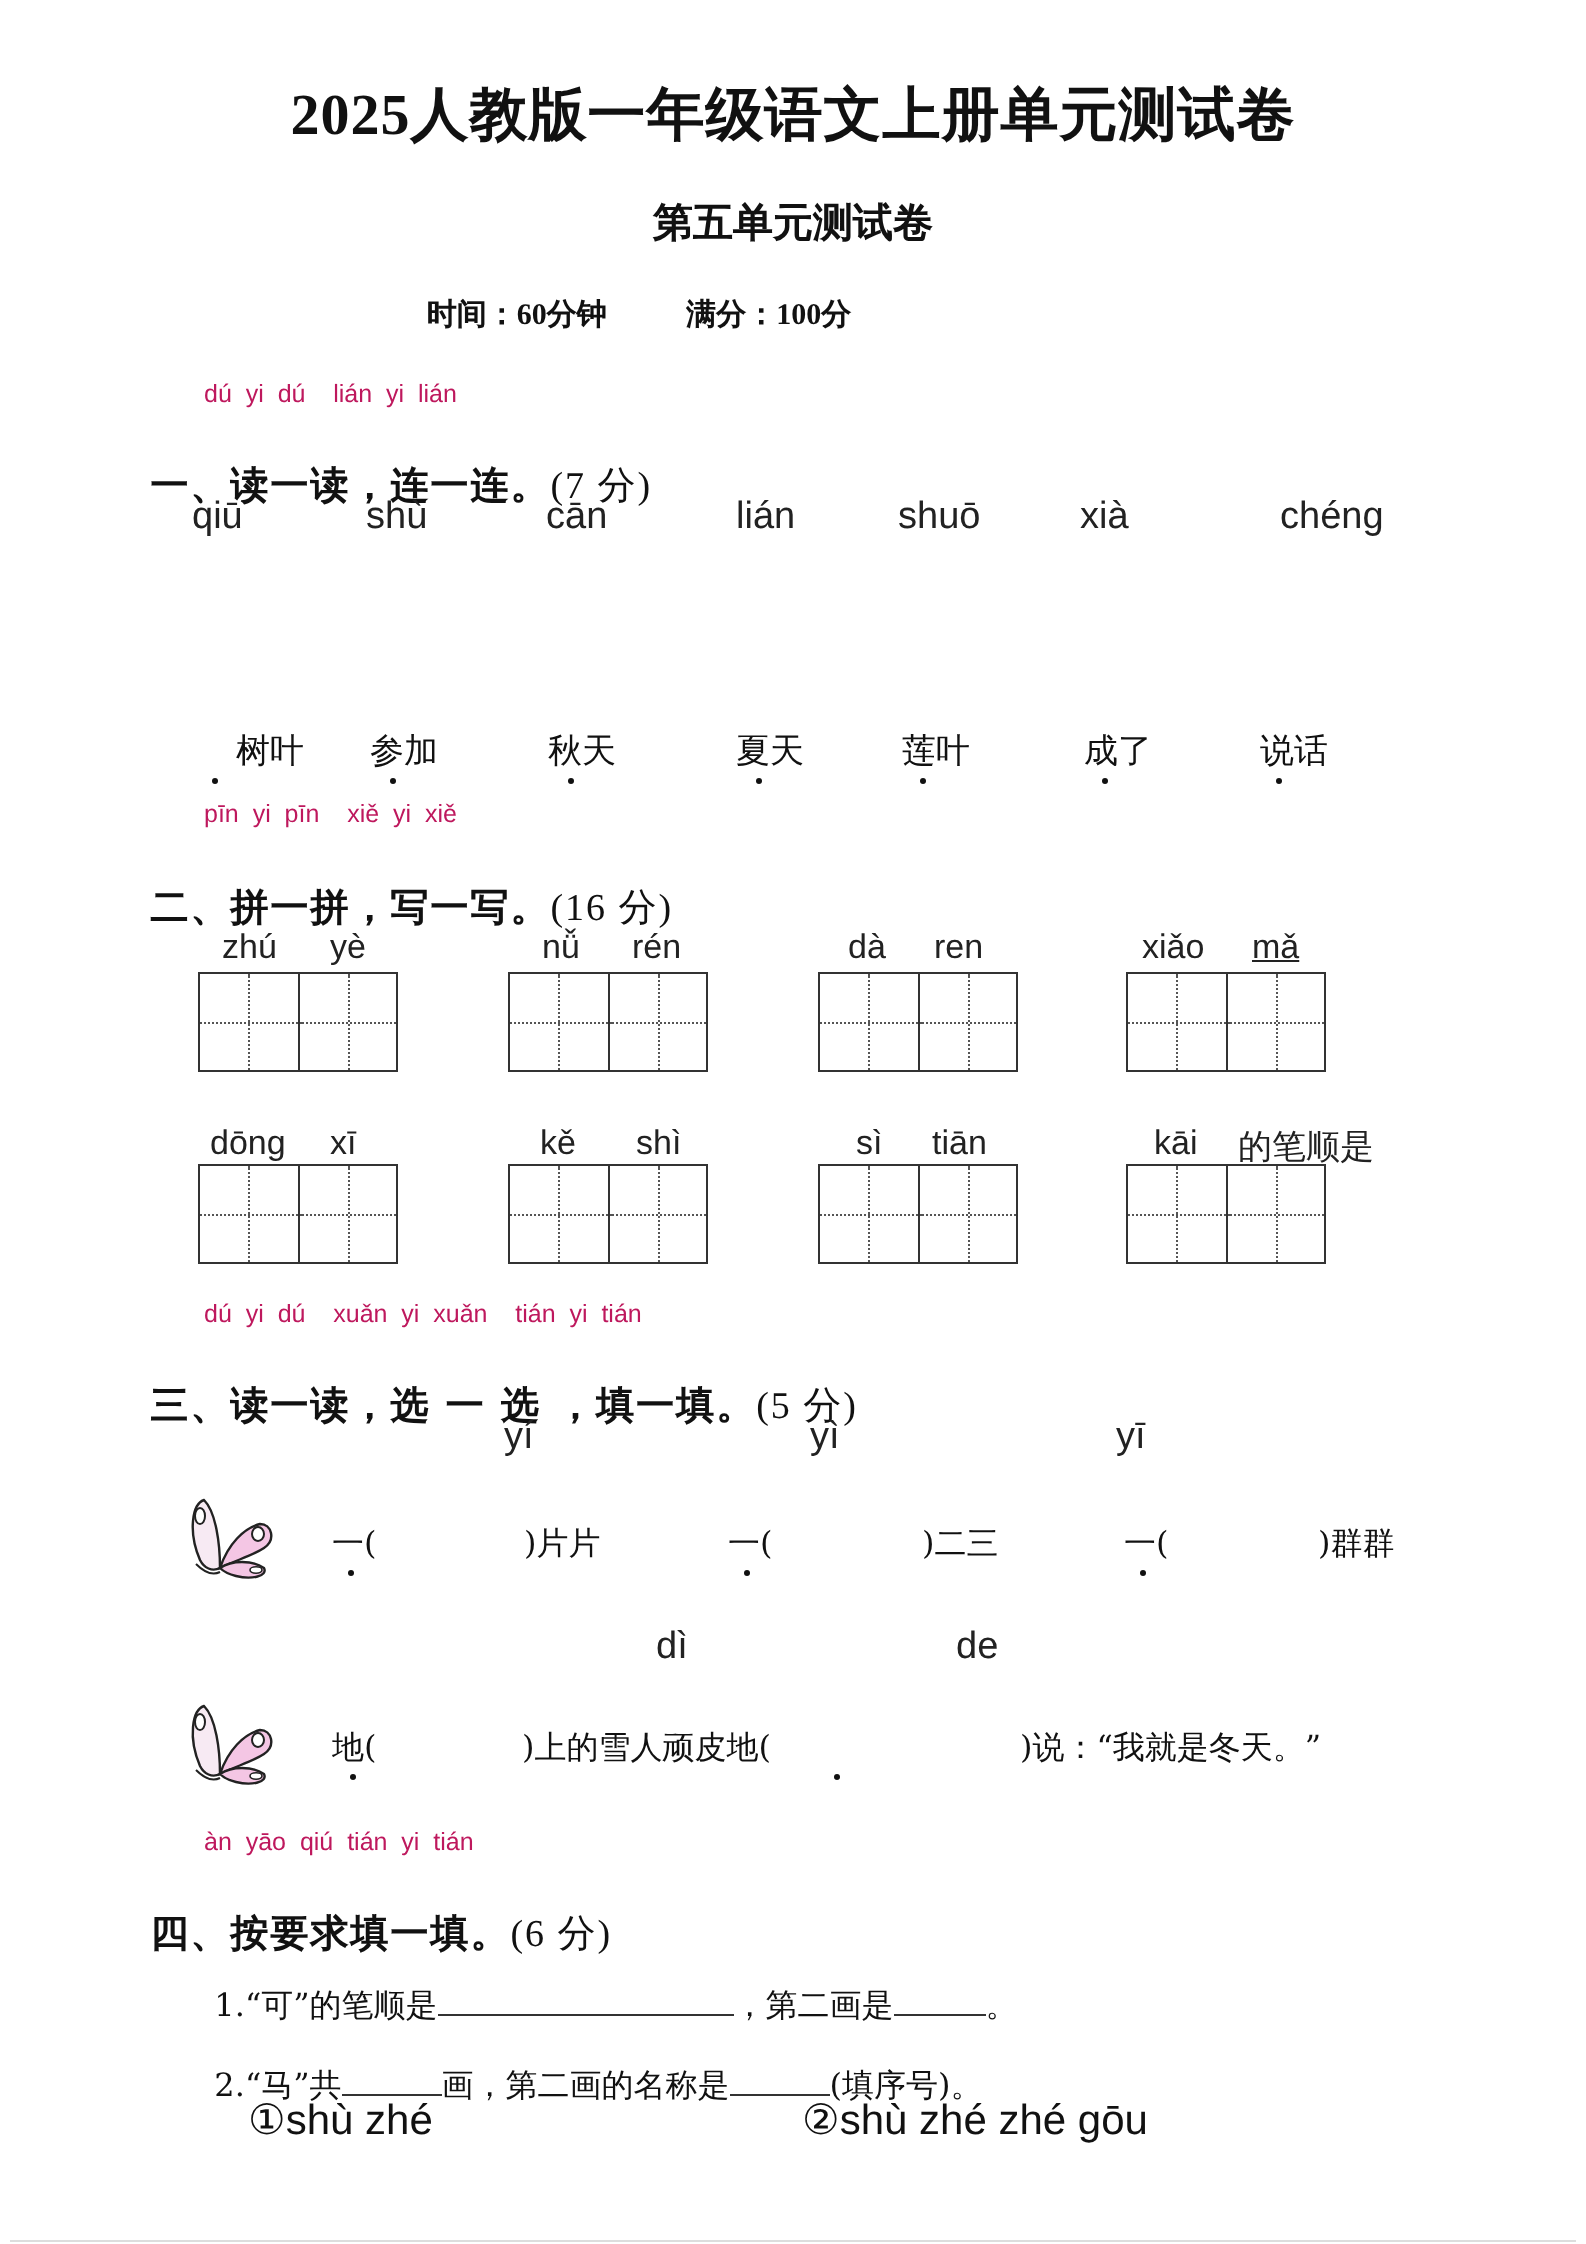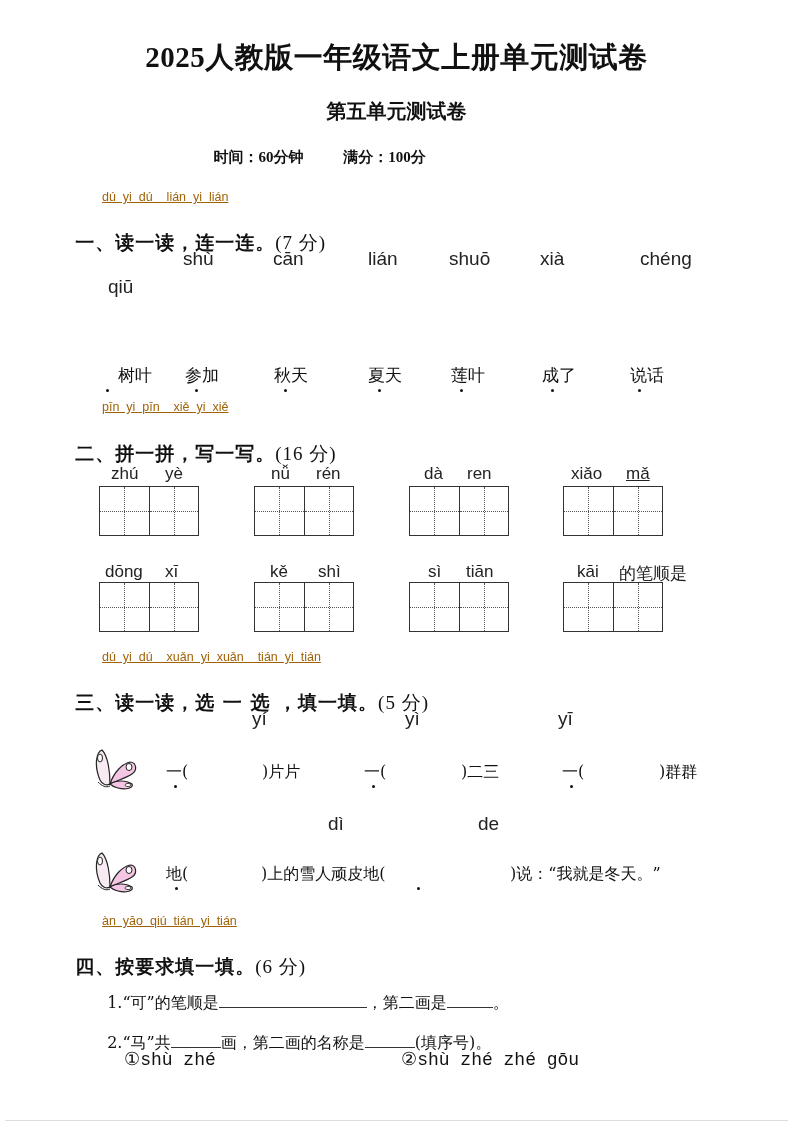--- a/index.html
+++ b/index.html
@@ -6,54 +6,54 @@
   body { width:793px; height:1122px; position:relative; overflow:hidden;
          font-family:"DejaVu Serif", serif; color:#111; }
   .abs { position:absolute; }
   .title { left:0; width:793px; top:38px; text-align:center; font-size:29px; font-weight:bold;
            font-family:"Liberation Serif","DejaVu Serif", serif; letter-spacing:0.5px; }
   .subtitle { left:0; width:793px; top:98px; text-align:center; font-size:20px; font-weight:bold;
               font-family:"Liberation Serif","DejaVu Serif", serif; }
   .meta { left:0; width:639px; top:148px; text-align:center; font-size:15px; font-weight:bold;
           font-family:"Liberation Serif","DejaVu Serif", serif; }
   .meta span { margin:0 18px; }
-  .py-small { font-family:"Liberation Sans","DejaVu Sans", sans-serif; font-size:12.5px; color:#a16207; white-space:pre;text-decoration:underline; }
+  .py-small { font-family:"Liberation Sans","DejaVu Sans", sans-serif; font-size:12.5px; color:#be185d; white-space:pre; }
   .sec-head { font-family:"DejaVu Sans", sans-serif; font-size:19px; font-weight:bold; white-space:pre; letter-spacing:1px; }
   .sec-head .pts { font-family:"Liberation Serif", serif; font-weight:normal; }
   .py { font-family:"Liberation Sans","DejaVu Sans", sans-serif; font-size:19px; color:#222; position:absolute; white-space:pre; }
   .word { font-family:"DejaVu Serif", serif; font-size:17px; position:absolute; white-space:pre; }
   .dot { position:absolute; width:3px; height:3px; background:#111; border-radius:50%; }
   .grid-label { position:absolute; font-family:"Liberation Sans","DejaVu Sans", sans-serif; font-size:17px; color:#222; white-space:pre; }
   .grid { position:absolute; width:100px; height:50px; border:1.5px solid #333; box-sizing:border-box; display:flex; background:#fff; }
   .cell { flex:1; position:relative; box-sizing:border-box; }
   .cell + .cell { border-left:1.5px solid #333; }
   .cell::before { content:""; position:absolute; left:50%; top:0; bottom:0; border-left:1px dotted #555; }
   .cell::after { content:""; position:absolute; top:50%; left:0; right:0; border-top:1px dotted #555; }
   .line-text { position:absolute; font-family:"DejaVu Serif", serif; font-size:16px; white-space:pre; }
   .blank { display:inline-block; border-bottom:1px solid #333; vertical-align:baseline; height:16px; }
-  .opt { position:absolute; font-family:Liberation Mono, monospace; font-size:18px; white-space:pre; }
+  .opt { position:absolute; font-family:Liberation Sans, sans-serif; font-size:21px; white-space:pre; }
   .butterfly { position:absolute; width:50px; height:50px; }
   .bottom-rule { position:absolute; left:5px; right:5px; top:1120px; height:1px; background:#ddd; }
 </style>
 </head>
 <body>
 
 <div class="abs title">2025人教版一年级语文上册单元测试卷</div>
 <div class="abs subtitle">第五单元测试卷</div>
 <div class="abs meta">
   <span>时间：60分钟</span>
   <span>满分：100分</span>
 </div>
 
 <div class="abs py-small" style="left:102px; top:190px;">dú  yi  dú    lián  yi  lián</div>
 <div class="abs sec-head" style="left:60px; top:208px;">
   <span>一、读一读，连一连。</span><span class="pts">(7 分)</span>
 </div>
 
-<div class="py" style="left:108px; top:248px;margin-top:28px;">qiū</div>
+<div class="py" style="left:96px; top:248px;">qiū</div>
 <div class="py" style="left:183px; top:248px;">shù</div>
 <div class="py" style="left:273px; top:248px;">cān</div>
 <div class="py" style="left:368px; top:248px;">lián</div>
 <div class="py" style="left:449px; top:248px;">shuō</div>
 <div class="py" style="left:540px; top:248px;">xià</div>
 <div class="py" style="left:628px; top:248px;margin-left:12px;">chéng</div>
 
 <div class="word" style="left:80px; top:364px;margin-left:38px;">树叶</div>
 <div class="dot" style="left:106px; top:389px;"></div>
 <div class="word" style="left:185px; top:364px;">参加</div>

